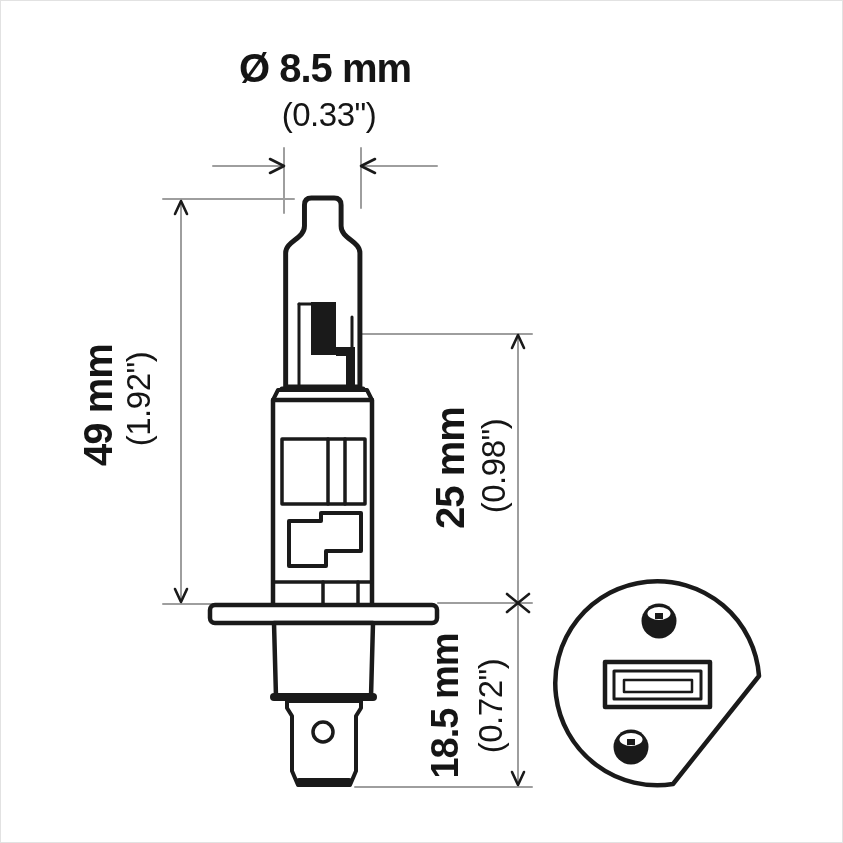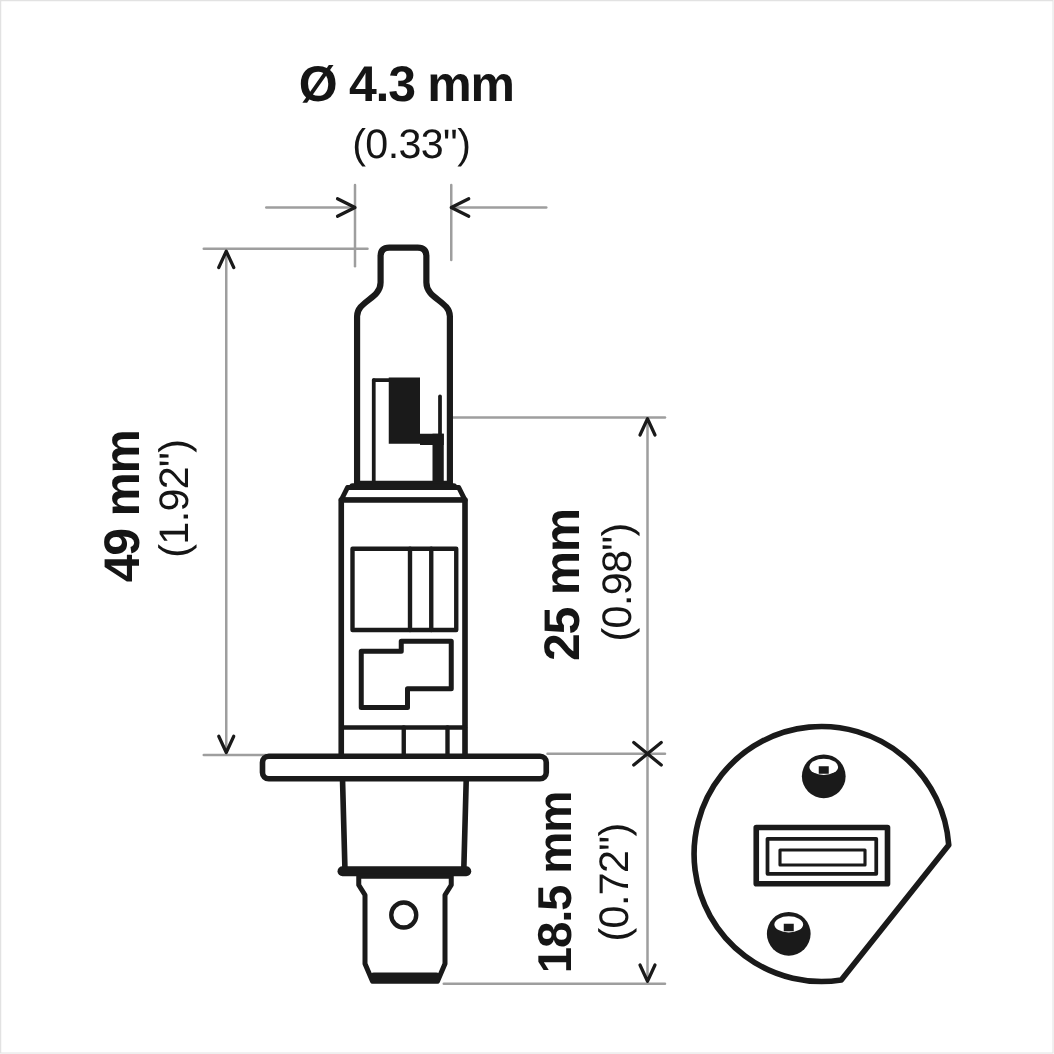--- a/index.html
+++ b/index.html
@@ -126,21 +126,21 @@
       </g>
 
       <g>
         <circle cx="630" cy="746" r="17.5" fill="#1a1a1a"></circle>
         <ellipse cx="630" cy="738.5" rx="11.5" ry="6.5" fill="#ffffff"></ellipse>
         <rect x="626" y="738" width="8" height="6" fill="#1a1a1a"></rect>
       </g>
     </g>
   </svg>
 
-  <div class="dim-label dim-value" style="left:174px;top:44px;width:300px;height:46px;">Ø 4.3 mm</div>
+  <div class="dim-label dim-value" style="left:174px;top:44px;width:300px;height:46px;">Ø 8.5 mm</div>
   <div class="dim-label dim-inches" style="left:178px;top:94px;width:300px;height:38px;">(0.33")</div>
 
   <div class="dim-label dim-value rot" style="left:-3px;top:381px;width:200px;height:46px;">49 mm</div>
   <div class="dim-label dim-inches rot" style="left:47px;top:379px;width:180px;height:38px;">(1.92")</div>
 
   <div class="dim-label dim-value rot" style="left:359px;top:444px;width:180px;height:46px;">25 mm</div>
   <div class="dim-label dim-inches rot" style="left:412px;top:446px;width:160px;height:38px;">(0.98")</div>
 
   <div class="dim-label dim-value v185 rot" style="left:339px;top:682px;width:210px;height:46px;">18.5 mm</div>
   <div class="dim-label dim-inches rot" style="left:409px;top:686px;width:160px;height:38px;">(0.72")</div>

